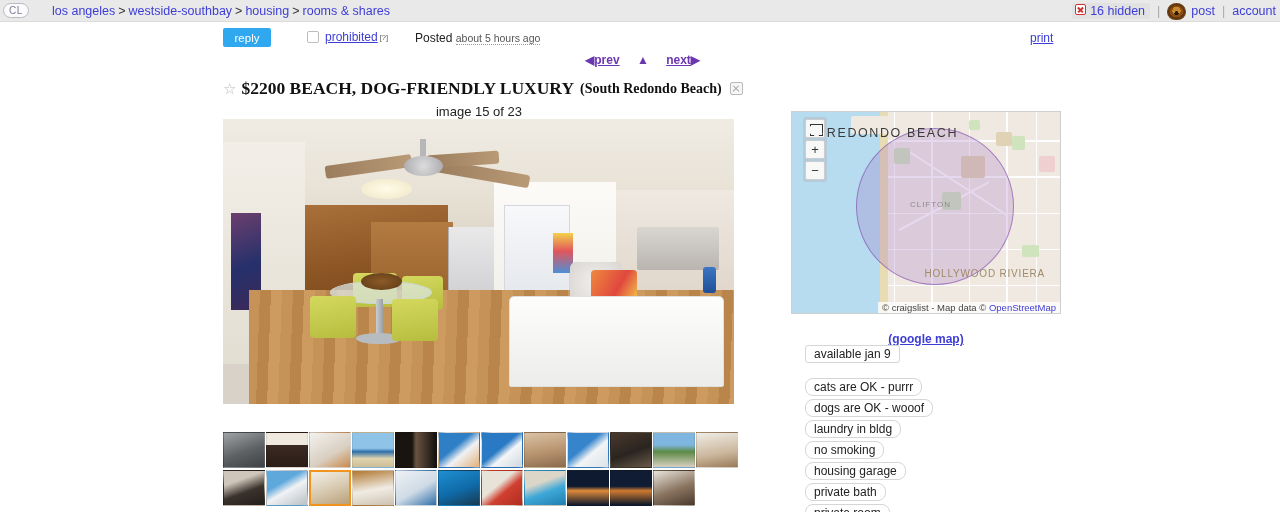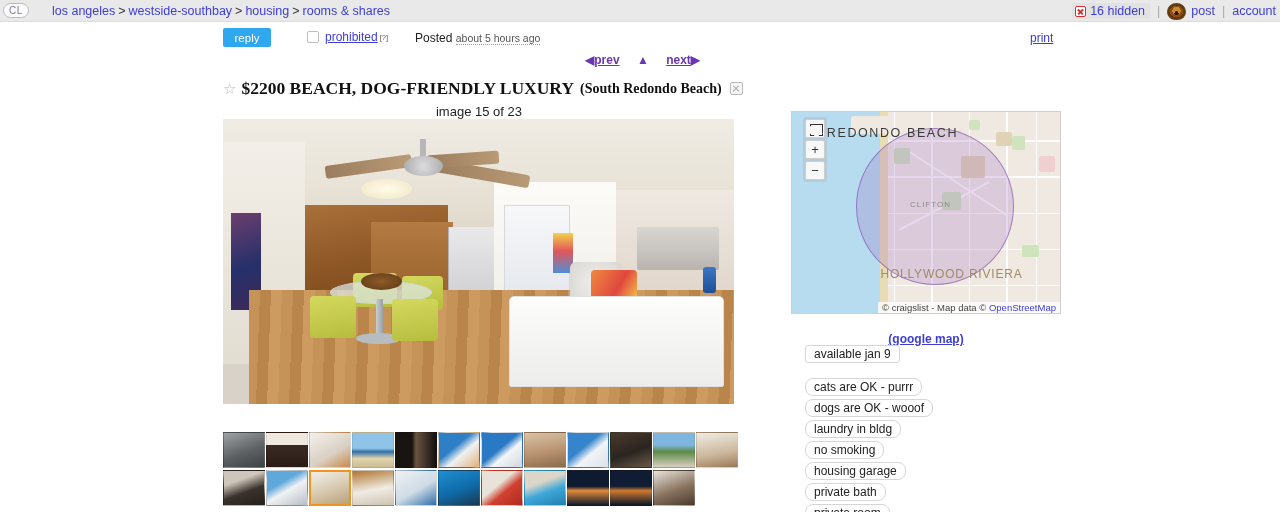--- a/index.html
+++ b/index.html
@@ -40,21 +40,21 @@
   }
   .breadcrumb a { color: #3d3dd6; text-decoration: none; }
   .breadcrumb .sep { color: #333; margin: 0 3px; }
 
   .topright {
     position: absolute; right: 4px; top: 0;
     height: 22px; display: flex; align-items: center;
     font-size: 12.5px;
   }
   .hidden-badge {
-    display: flex; align-items: center;
+    display: flex; align-items: flex-start;
     background: #e2e2e2;
     border-radius: 2px;
     padding: 1px 5px 1px 3px;
     height: 16px;
   }
   .hidden-badge .xicon {
     width: 11px; height: 11px;
     border: 1px solid #d03030;
     border-radius: 2px;
     margin-right: 4px;
@@ -356,21 +356,21 @@
     border: 1px solid rgba(120,60,170,.55);
   }
   .map-label {
     position: absolute;
     font-size: 10.5px; color: #5a5a5a;
     letter-spacing: 1.6px;
     white-space: nowrap;
   }
   .map-label.city { left: 13%; top: 7%; font-size: 12.5px; color: #3a3a3a; }
   .map-label.clifton { left: 44%; top: 44%; font-size: 8px; color: #8a8a8a; letter-spacing: 1px; }
-  .map-label.hollywood { left: 33%; top: 78%; font-size: 12px; color: #a08a6a; letter-spacing: .8px; text-align: center; line-height: 10px; }
+  .map-label.hollywood { left: 33%; top: 78%; font-size: 10px; color: #a08a6a; letter-spacing: .8px; text-align: center; line-height: 10px; padding-left: 44px; }
   .map-ctrls {
     position: absolute; left: 11px; top: 5px;
     width: 24px;
     background: rgba(180,200,215,.85);
     border-radius: 3px;
     padding: 2px;
   }
   .map-btn {
     width: 20px; height: 19px;
     background: #f8f8f8;

